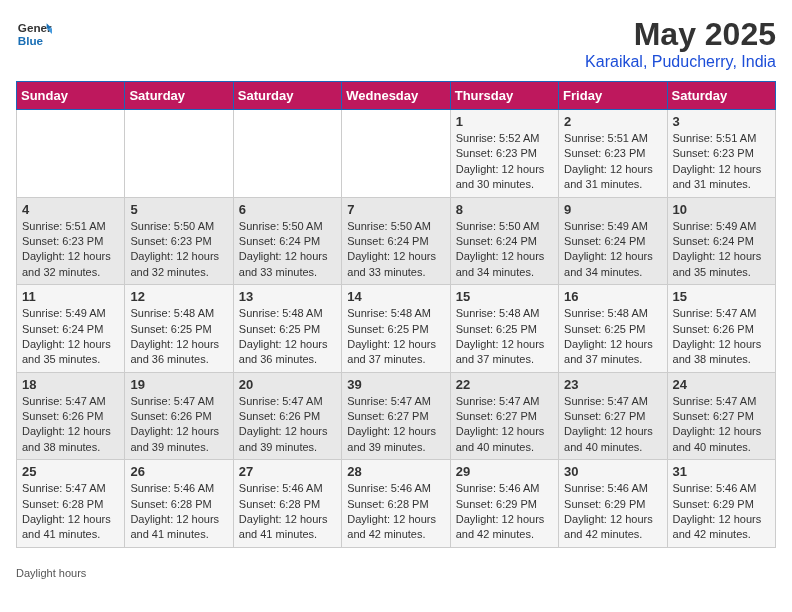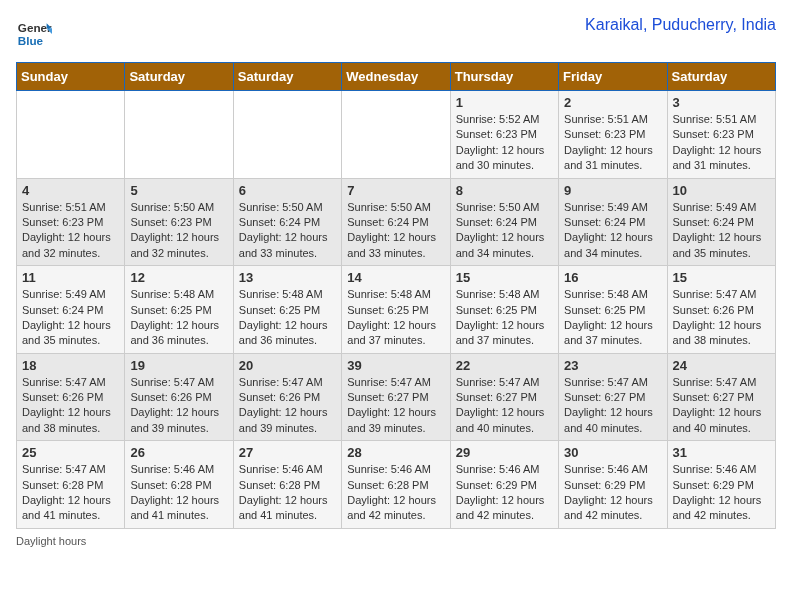--- a/index.html
+++ b/index.html
@@ -36,21 +36,21 @@
     .title-location {
       font-size: 16px;
       color: #1d4ed8;
     }
     .calendar-table {
       width: 100%;
       border-collapse: collapse;
       font-size: 11px;
     }
     .calendar-table thead tr th {
-      background-color: #a16207;
+      background-color: #be185d;
       color: #fff;
       padding: 6px 4px;
       text-align: left;
       font-size: 13px;
       font-weight: bold;
       border: 1px solid #1a66bb;
     }
     .calendar-table tbody tr td {
       border: 1px solid #ccc;
       padding: 4px 5px;
@@ -74,39 +74,40 @@
     }
     .day-info {
       color: #333;
       line-height: 1.4;
       font-size: 11px;
     }
     .empty-cell {
       background: #fff !important;
     }
     .footer-note {
-      margin-top: 6px;
+      margin-top: 19px;
       font-size: 11px;
       color: #555;
       text-align: left;
     }
   </style>
 </head>
 <body>
 
 <div class="header-area">
   <div class="logo">
     <svg class="logo-icon" viewBox="0 0 40 40" xmlns="http://www.w3.org/2000/svg">
       <text x="2" y="18" font-size="13" font-weight="bold" fill="#333" font-family="Arial">General</text>
       <text x="2" y="32" font-size="13" font-weight="bold" fill="#1a6fb5" font-family="Arial">Blue</text>
       <polygon points="34,8 40,14 34,14" fill="#1a6fb5"></polygon>
       <polygon points="34,14 40,14 40,20" fill="#4499dd"></polygon>
     </svg>
   </div>
   <div class="title-block">
+    <div class="title-month">May 2025</div>
     <div class="title-location">Karaikal, Puducherry, India</div>
   </div>
 </div>
 
 <table class="calendar-table">
   <thead>
     <tr>
     <th>Sunday</th>
         <th>Saturday</th>
         <th>Saturday</th>

